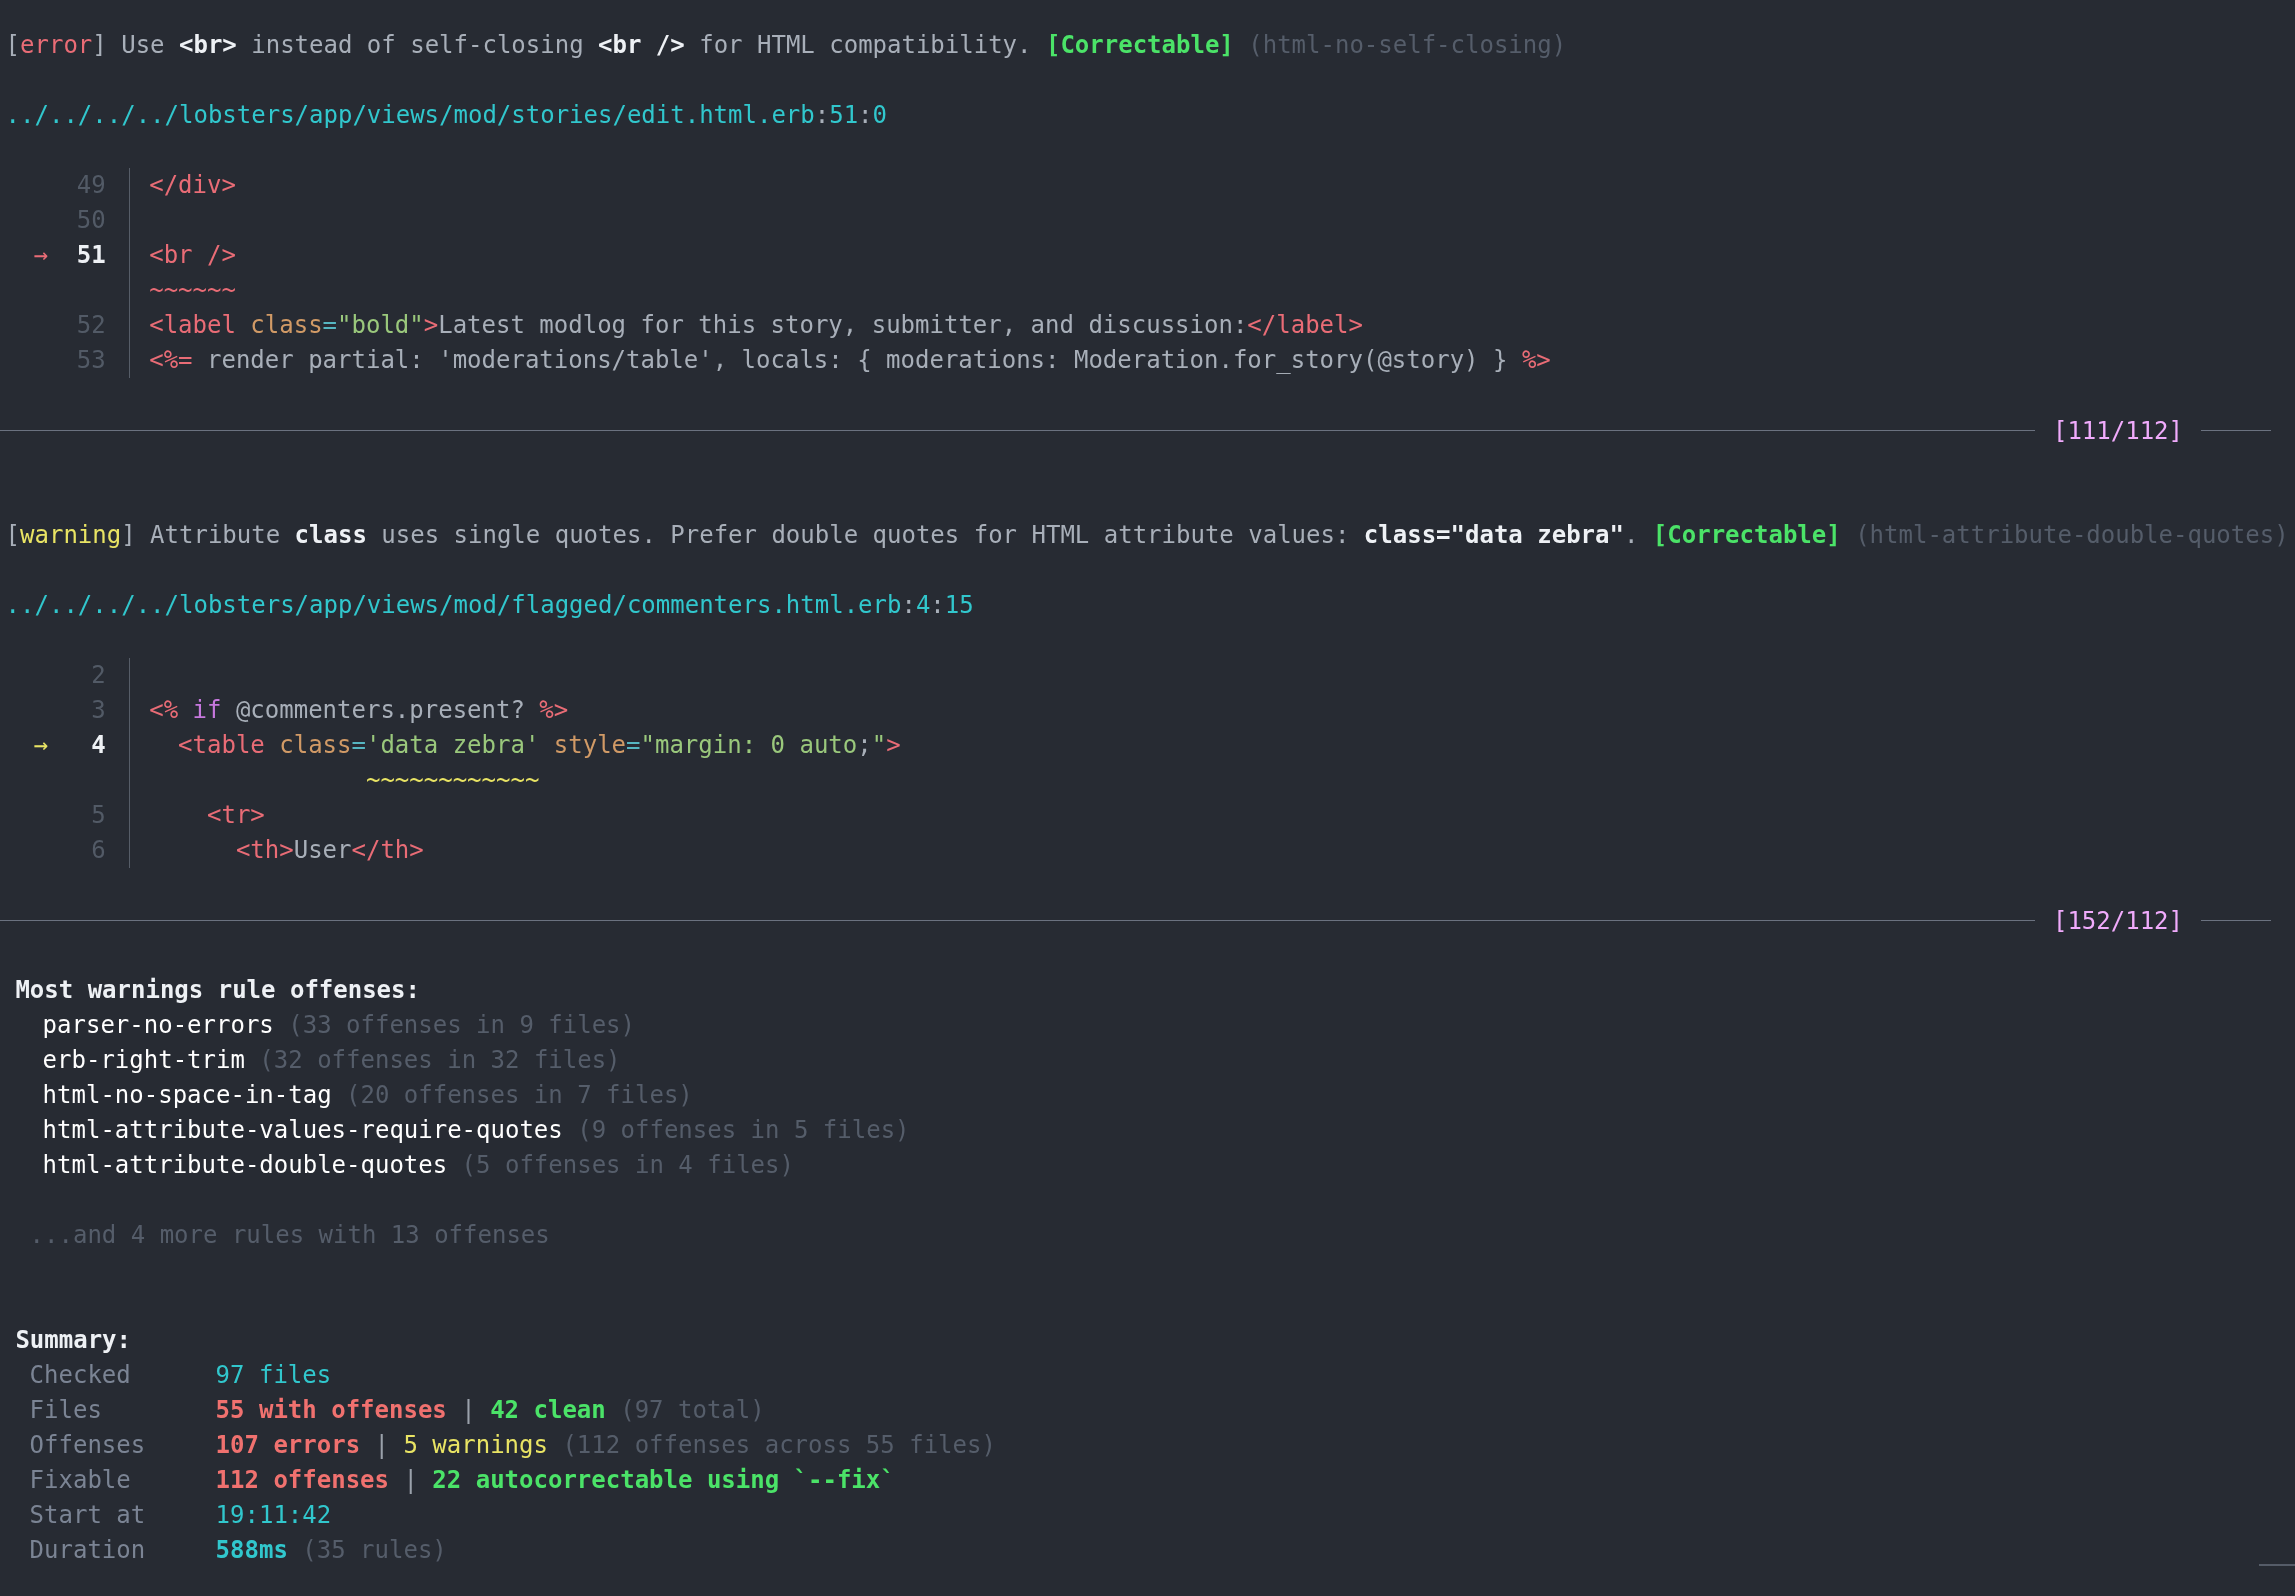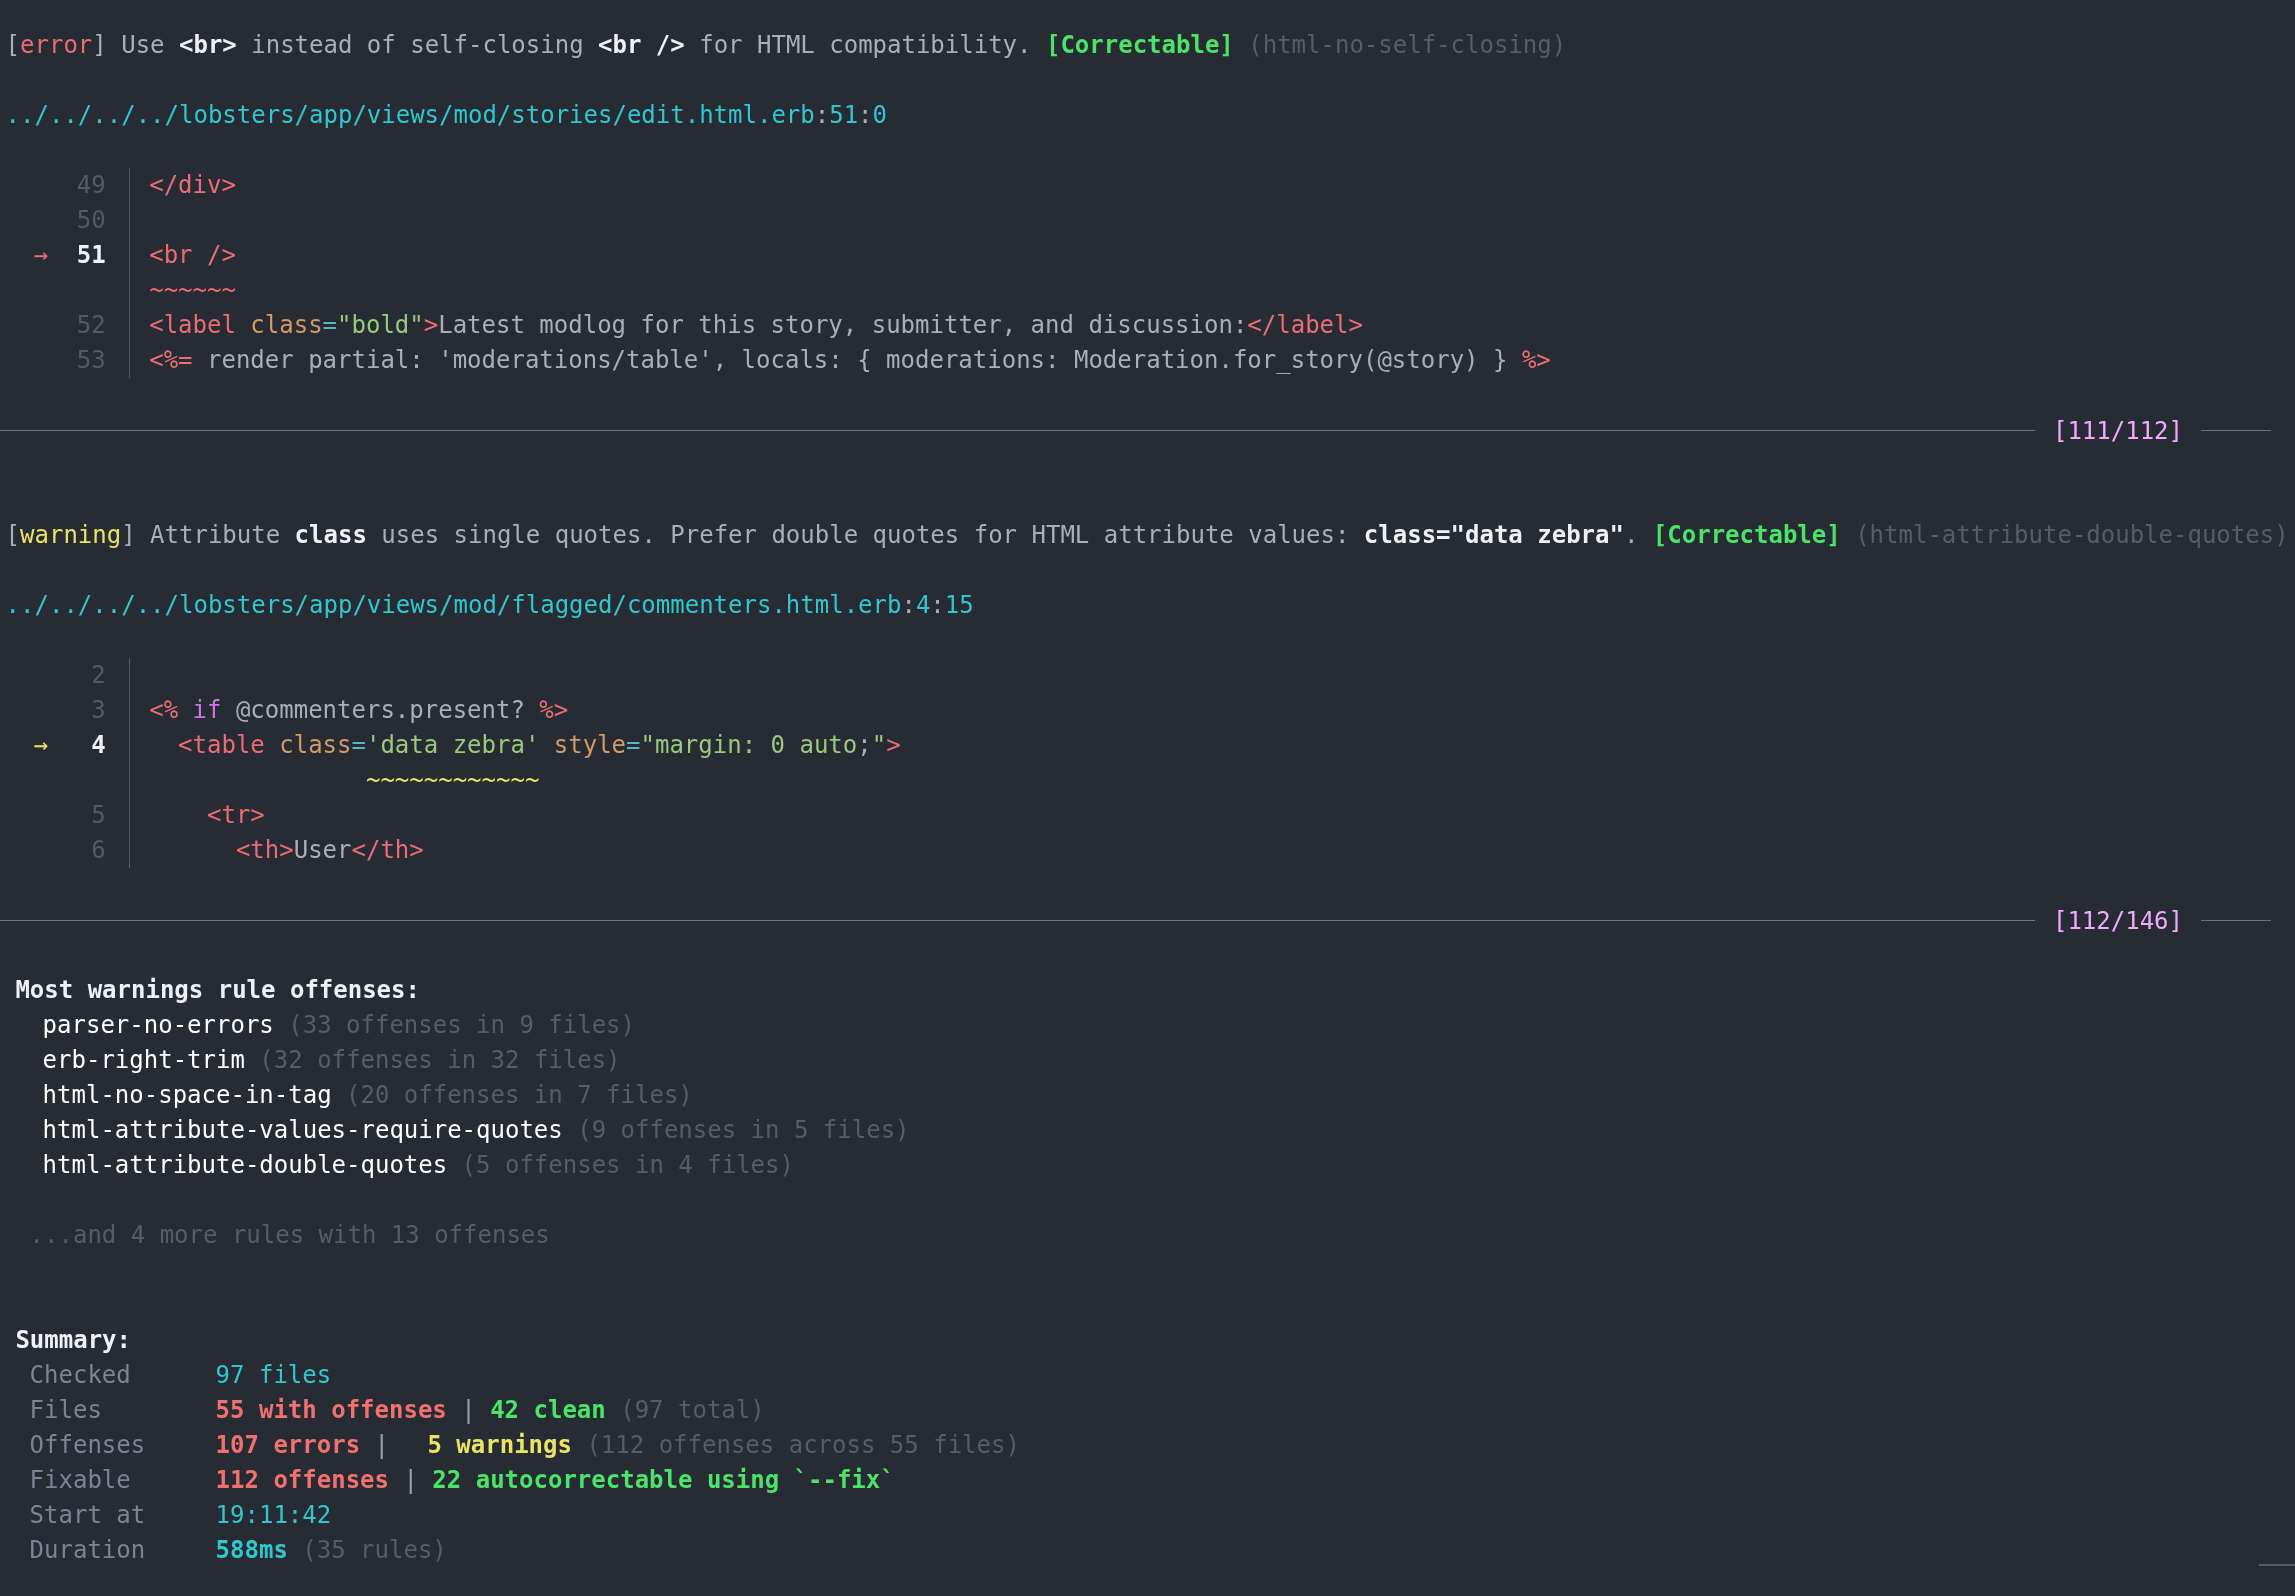--- a/index.html
+++ b/index.html
@@ -14,21 +14,21 @@
 
   
   .t-body{color:#a8afb9;}
   .t-dim{color:#555d6a;}
   .t-dim2{color:#ffffff;margin-left:13px;}
   .t-red{color:#e96c76;}
   .t-red-b{color:#f0716f;font-weight:bold;}
   .t-grn{color:#9ac87c;}
   .t-grn-b{color:#4be368;font-weight:bold;}
   .t-yel{color:#e9e464;}
-  .t-yel-b{color:#e9e464;font-weight:bold;margin-left:24px;}
+  .t-yel-b{color:#e9e464;font-weight:normal;}
   .t-cyan{color:#31c7cd;}
   .t-cyan-b{color:#31c7cd;font-weight:bold;}
   .t-wht-b{color:#eef1f5;font-weight:bold;}
   .t-org{color:#d19a66;}
   .t-op{color:#56b6c2;}
   .t-pur{color:#c678dd;}
   .t-sep{color:#9aa1ab;}
 
   
   .code-row{display:flex;height:35px;line-height:35px;}
@@ -124,21 +124,21 @@
           <span class="codetxt"><span class="t-body">    </span><span class="t-red">&lt;tr&gt;</span></span>
         </div>
         <div class="code-row">
           <span class="gut"><span class="ln">6</span></span>
           <span class="codetxt"><span class="t-body">      </span><span class="t-red">&lt;th&gt;</span><span class="t-body">User</span><span class="t-red">&lt;/th&gt;</span></span>
         </div>
       </div>
     <div class="spacer"></div>
     <div class="ruler">
       <span class="l1"></span>
-      <span class="lab">[112/146]</span>
+      <span class="lab">[152/112]</span>
       <span class="l2"></span>
     </div>
   </section>
 
   <div class="spacer"></div>
 
   <section>
     <div class="line sec-title">Most warnings rule offenses:</div>
     <div>
         <div class="line indent"><span class="t-dim2">parser-no-errors</span><span class="t-dim"> (33 offenses in 9 files)</span></div>

